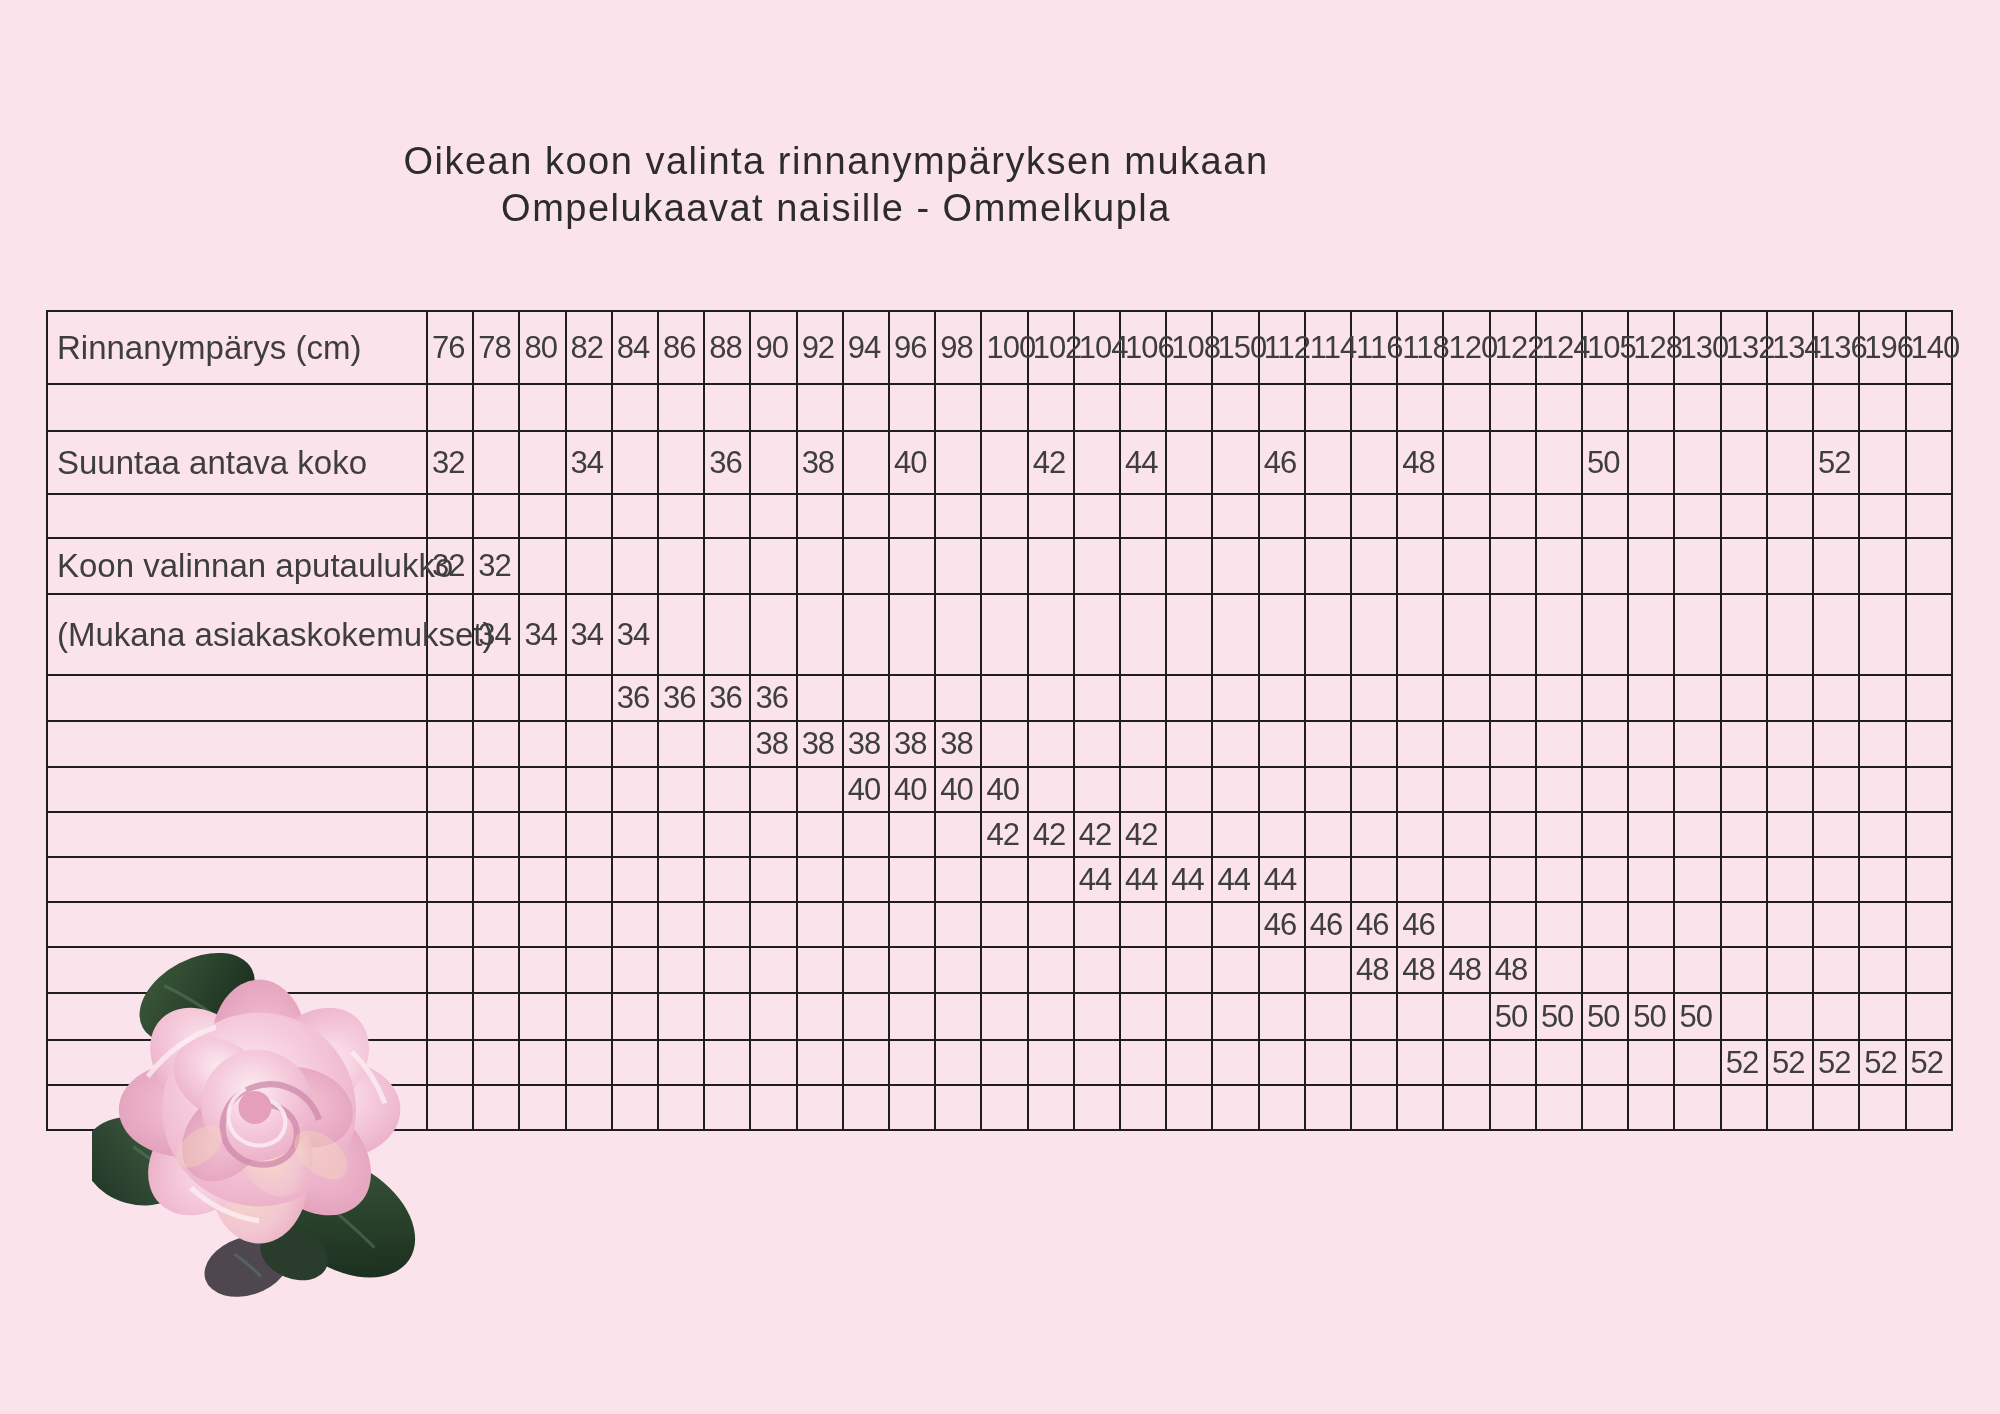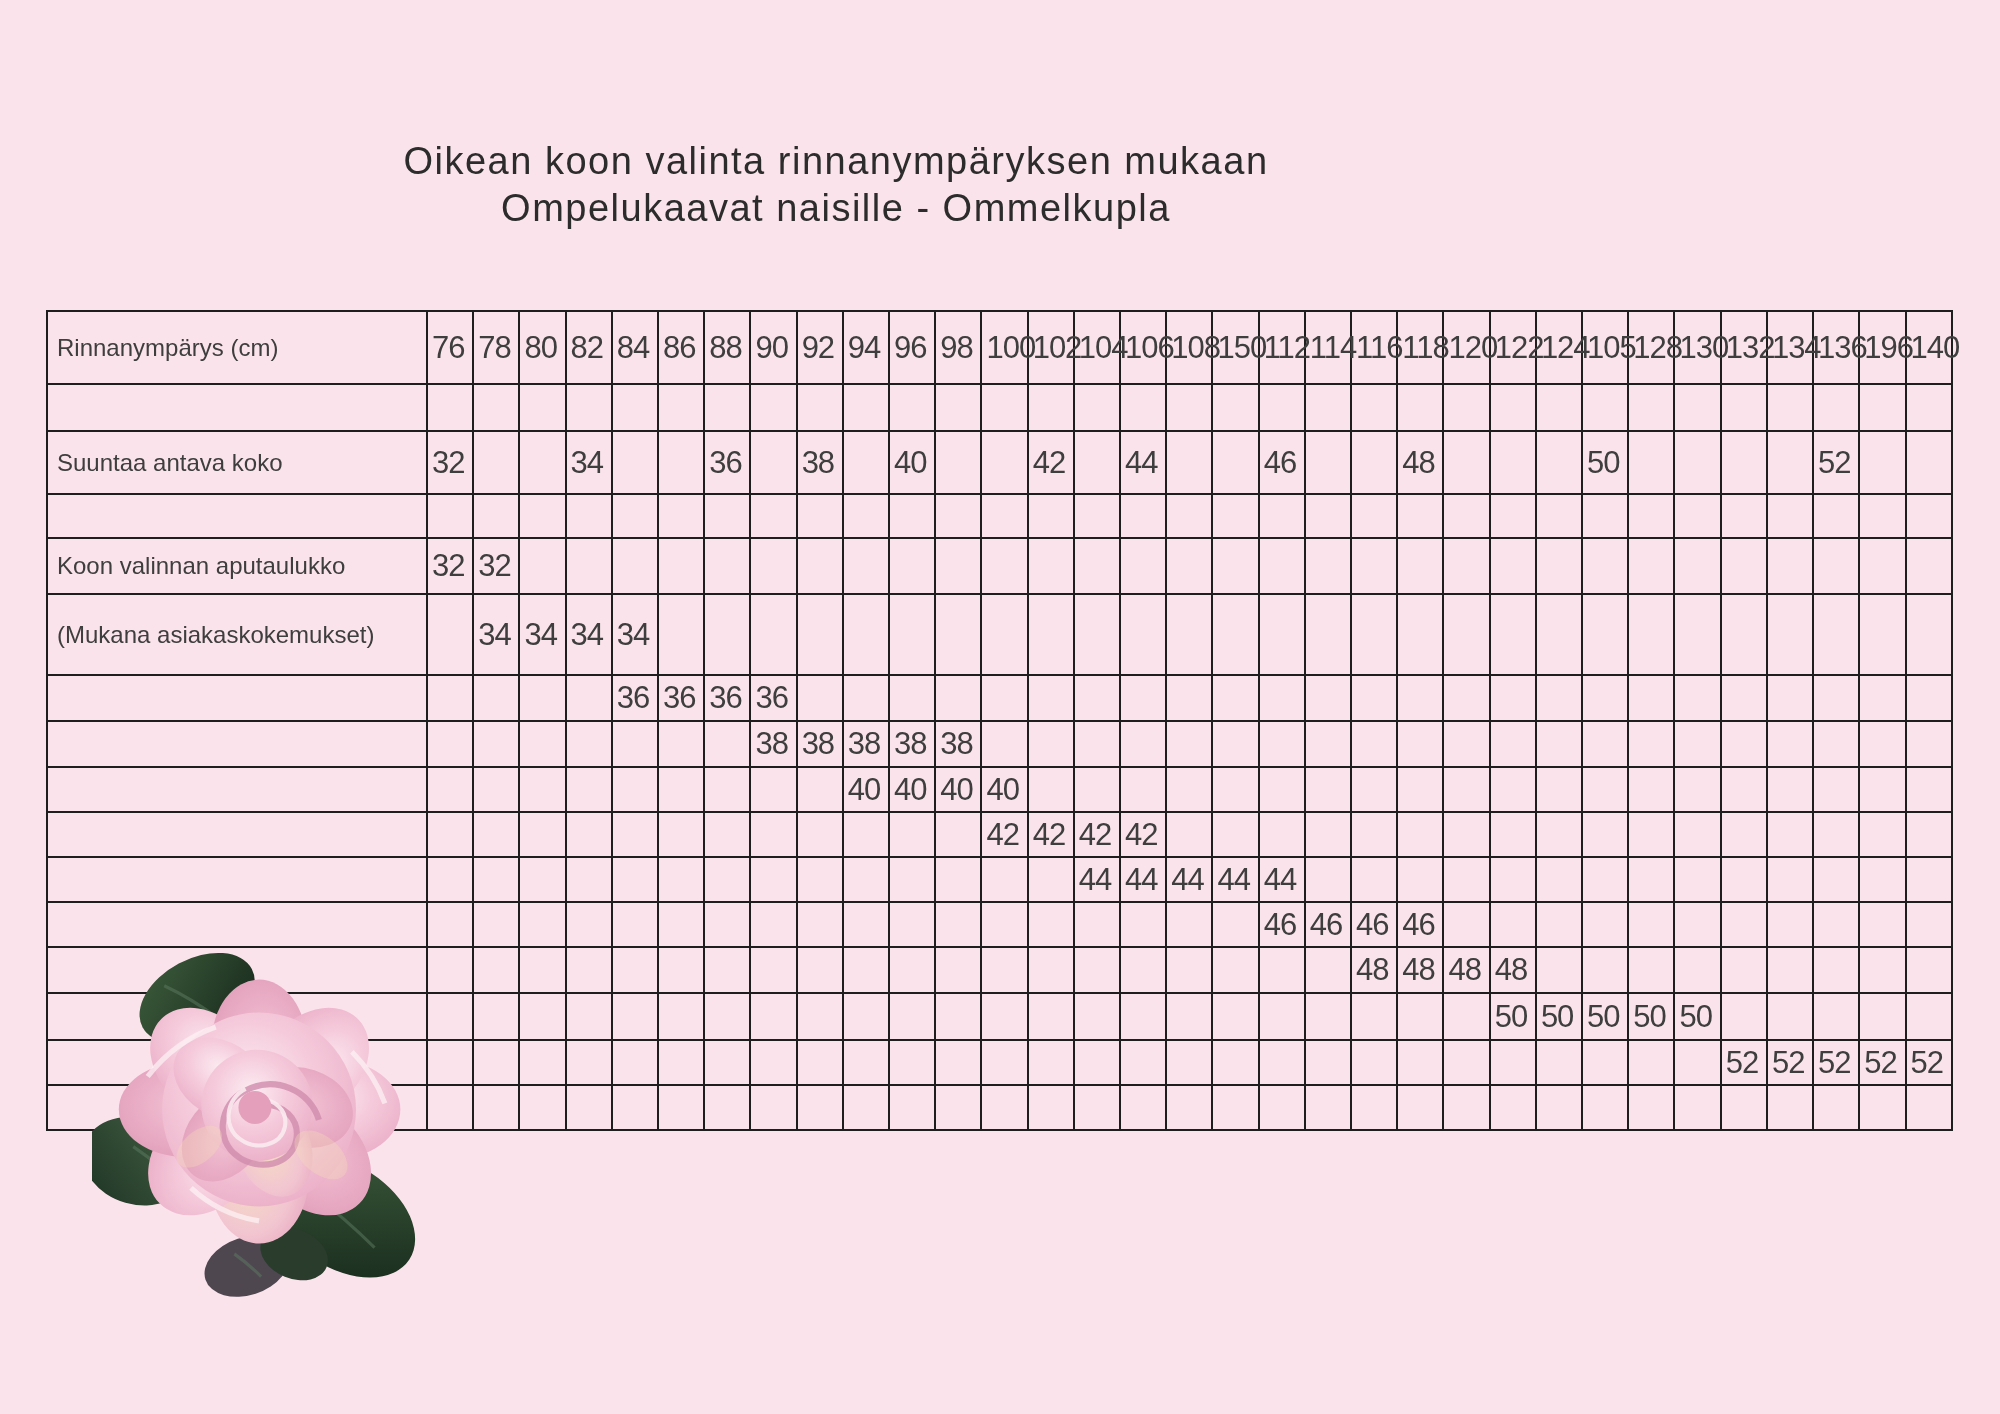--- a/index.html
+++ b/index.html
@@ -23,21 +23,21 @@
   }
   .size-chart col.c-label { width:380px; }
   .size-chart th, .size-chart td {
     border:2px solid #1e1e1e;
     color:#3e3e3e; font-weight:400;
     vertical-align:middle; text-align:left;
     overflow:visible; white-space:nowrap;
     padding:0;
   }
   .size-chart th {
-    font-size:24px; padding-left:9px; letter-spacing:0;border-radius:15px;
+    font-size:33px; padding-left:9px; letter-spacing:0;border-radius:15px;
   }
   .size-chart td {
     font-size:31px; padding-left:4px; letter-spacing:-1px;
   }
   
   .size-chart tr:nth-child(1)  { height:73px; }
   .size-chart tr:nth-child(2)  { height:47px; }
   .size-chart tr:nth-child(3)  { height:63px; }
   .size-chart tr:nth-child(4)  { height:44px; }
   .size-chart tr:nth-child(5)  { height:56px; }

